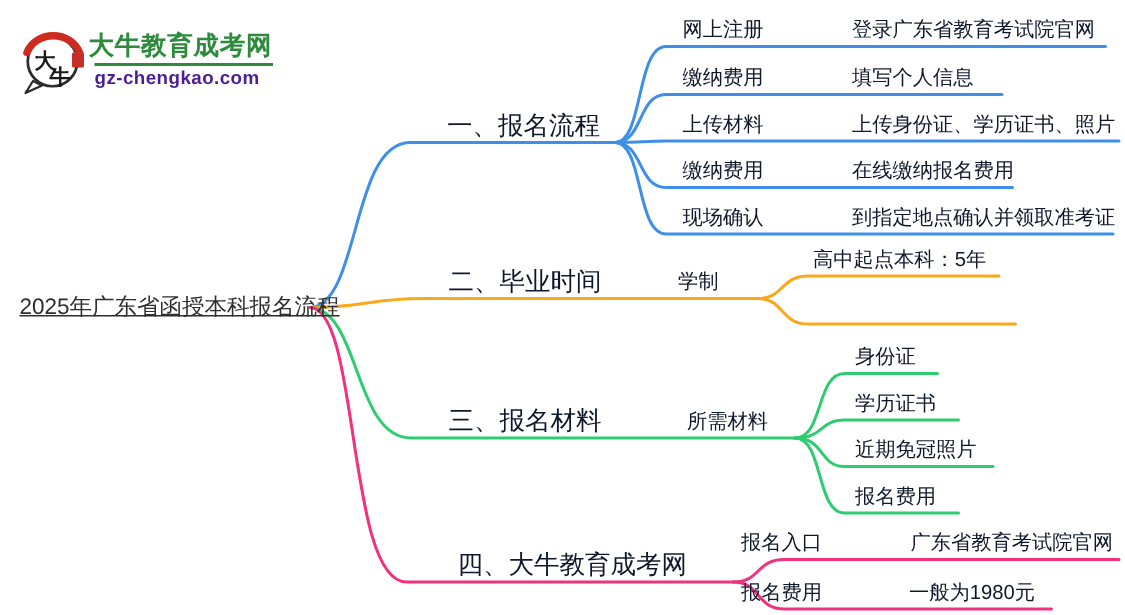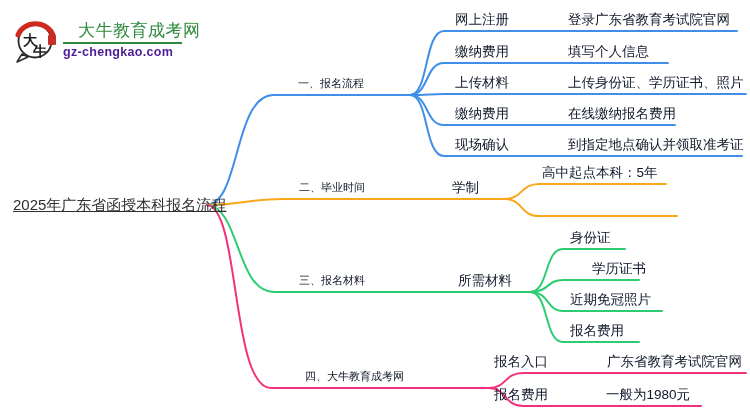--- a/index.html
+++ b/index.html
@@ -7,26 +7,26 @@
     position:relative;width:750px;height:410px;background:#ffffff;
     font-family:"Liberation Sans","DejaVu Sans",sans-serif;
     overflow:hidden;
   }
   #connectors{position:absolute;left:0;top:0;}
   .node{
     position:absolute;white-space:nowrap;
     font-size:13.5px;color:#0f172a;line-height:17px;
   }
   .central{font-size:15px;color:#2e2e2e;text-decoration:underline;}
-  .branch-label{font-size:11px;}
+  .branch-label{font-size:17px;}
   
   #brand{position:absolute;left:12px;top:13px;width:180px;height:52px;}
   #brand-icon{position:absolute;left:0;top:1px;}
   .brand-title{
-    position:absolute;left:66px;top:6px;font-size:17px;font-weight:normal;
+    position:absolute;left:47px;top:6px;font-size:17px;font-weight:bold;
     color:#2e8b3e;letter-spacing:0.5px;white-space:nowrap;
   }
   .brand-divider{position:absolute;left:51px;top:29px;width:119px;height:2px;background:#2e8b3e;}
   .brand-domain{
     position:absolute;left:51px;top:32px;font-size:12.5px;font-weight:bold;
     color:#4c1d95;letter-spacing:0.3px;white-space:nowrap;
   }
 </style>
 </head>
 <body>
@@ -89,21 +89,21 @@
   <div class="node" style="left:455px;top:136px">现场确认</div>
   <div class="node" style="left:568px;top:136px">到指定地点确认并领取准考证</div>
 
   <div class="node branch-label" style="left:299px;top:179px">二、毕业时间</div>
   <div class="node" style="left:452px;top:179px">学制</div>
   <div class="node" style="left:542px;top:164px">高中起点本科：5年</div>
 
   <div class="node branch-label" style="left:299px;top:272px">三、报名材料</div>
   <div class="node" style="left:458px;top:272px">所需材料</div>
   <div class="node" style="left:570px;top:229px">身份证</div>
-  <div class="node" style="left:592px;top:260px">学历证书</div>
+  <div class="node" style="left:570px;top:260px">学历证书</div>
   <div class="node" style="left:570px;top:291px">近期免冠照片</div>
   <div class="node" style="left:570px;top:322px">报名费用</div>
 
   <div class="node branch-label" style="left:305px;top:368px">四、大牛教育成考网</div>
   <div class="node" style="left:494px;top:353px">报名入口</div>
   <div class="node" style="left:607px;top:353px">广东省教育考试院官网</div>
   <div class="node" style="left:494px;top:386px">报名费用</div>
   <div class="node" style="left:606px;top:386px">一般为1980元</div>
 
 </div>

